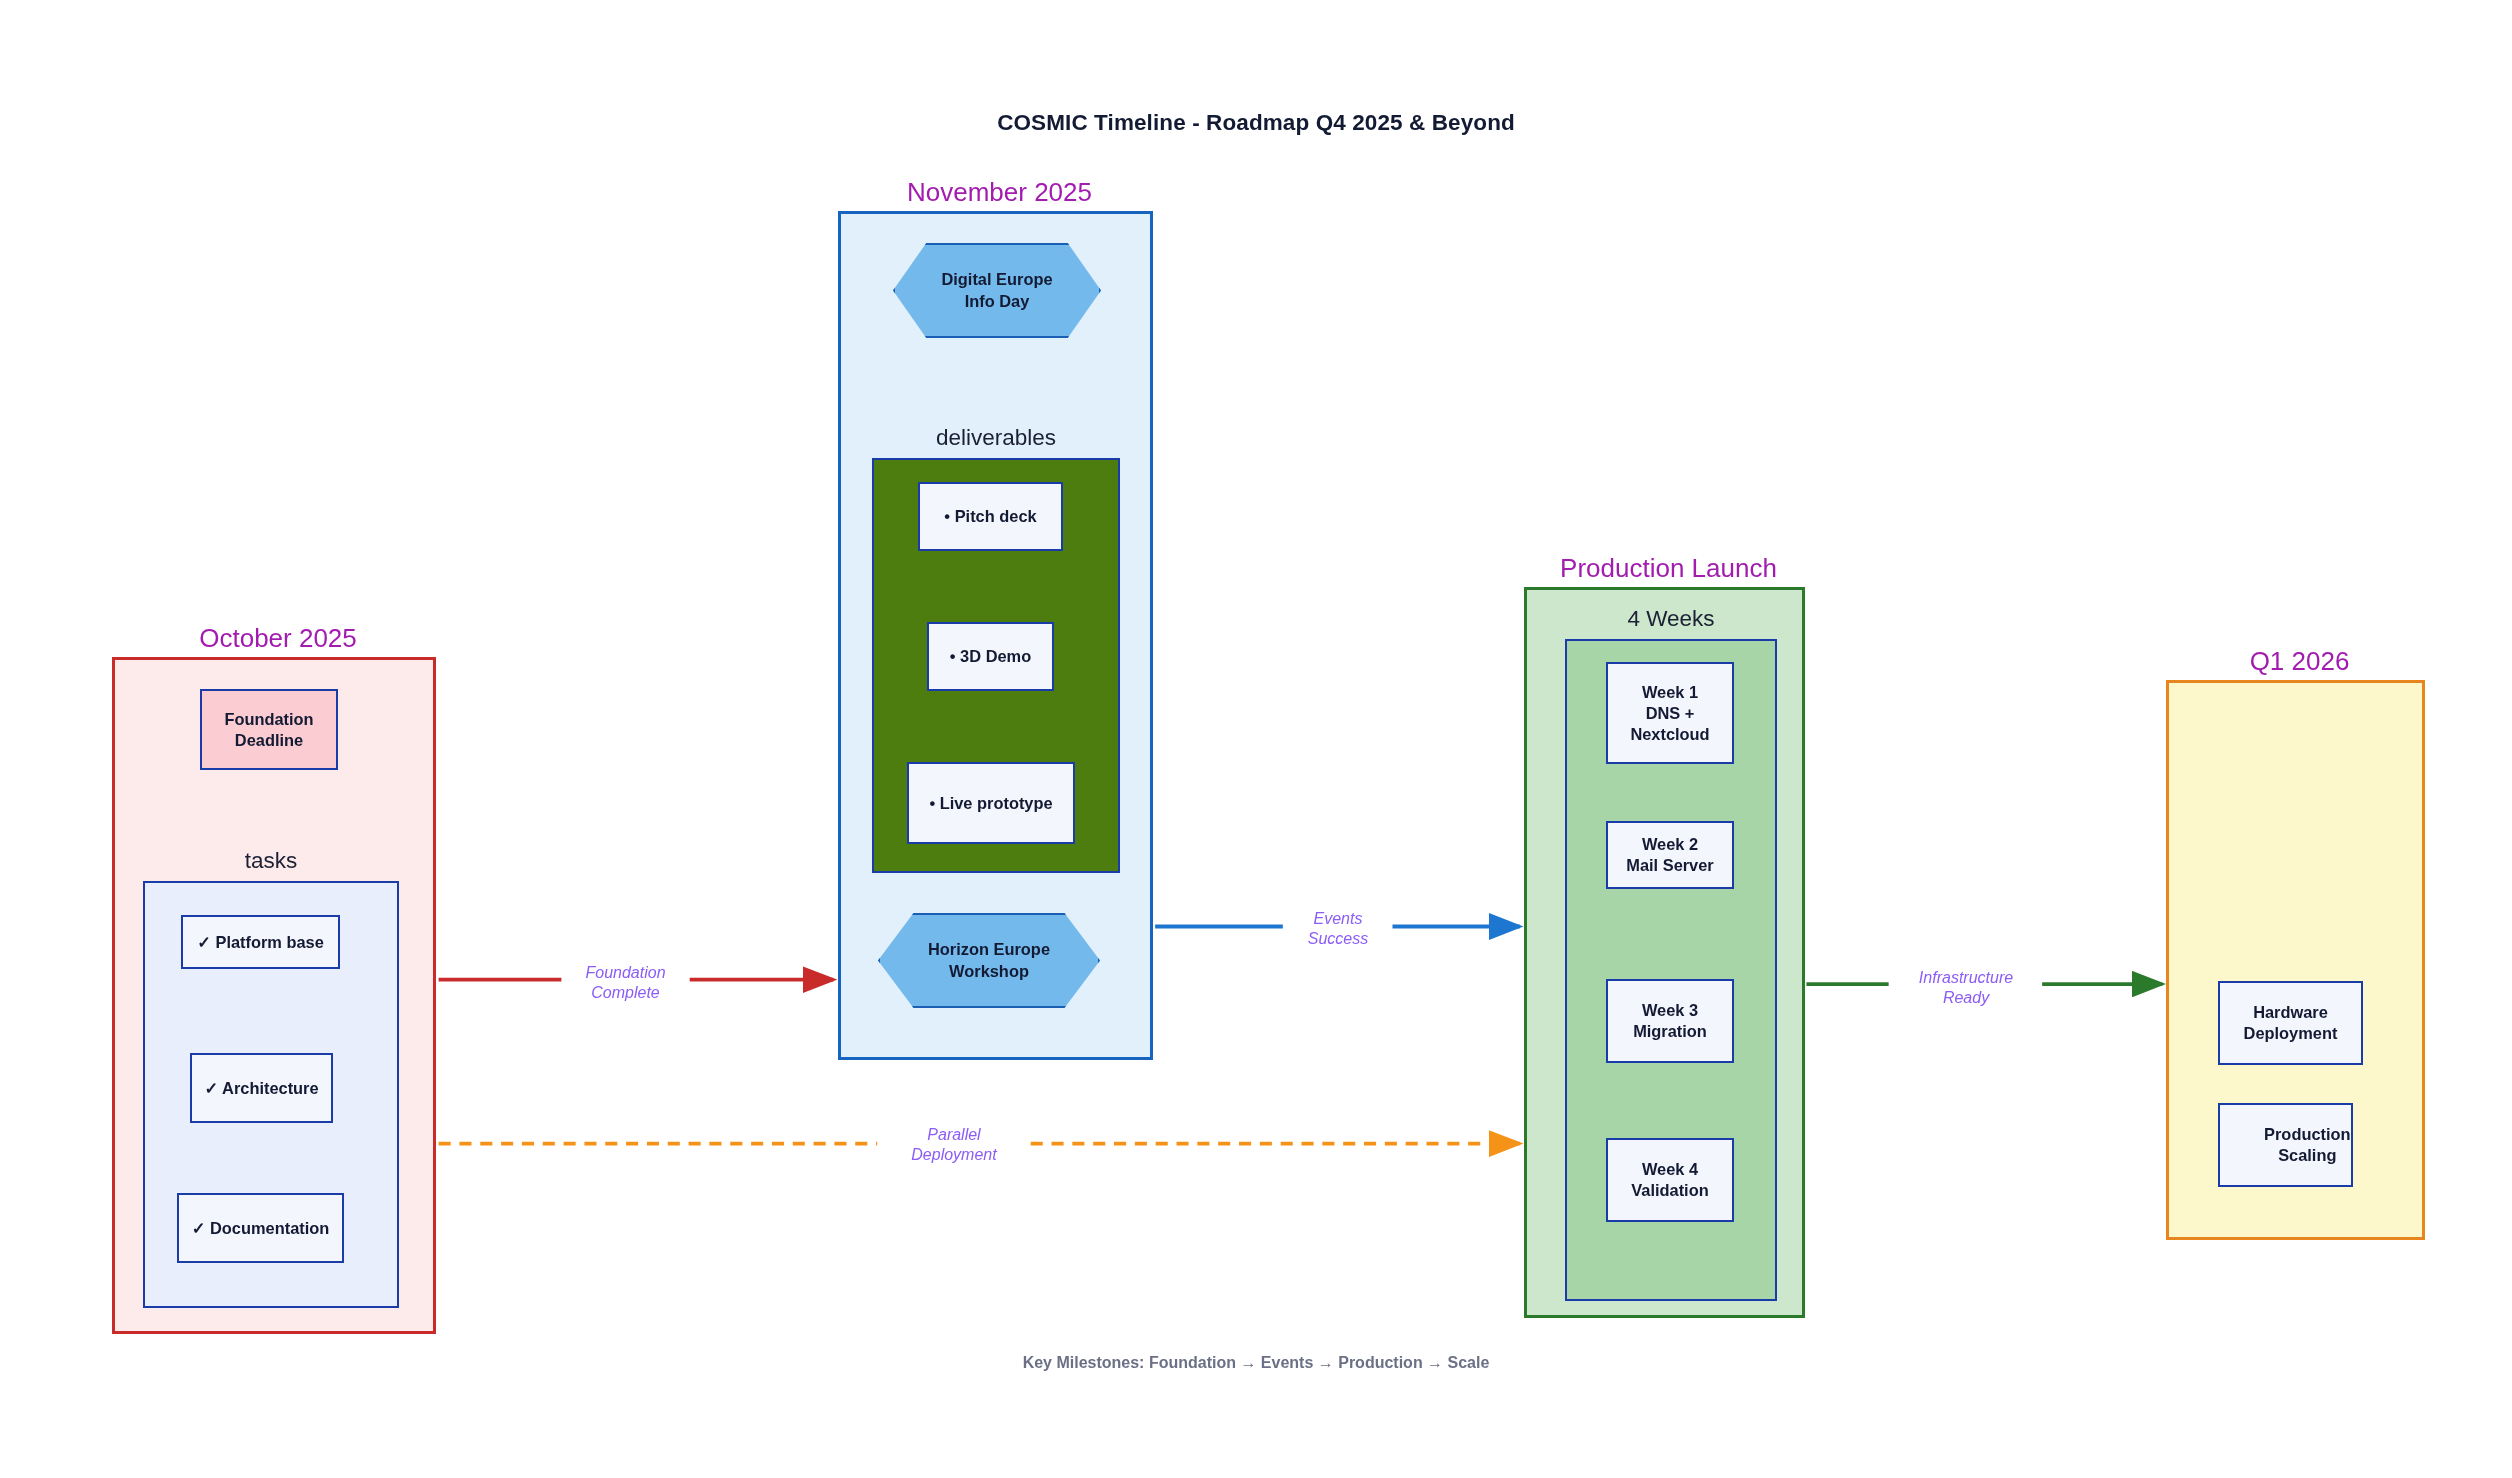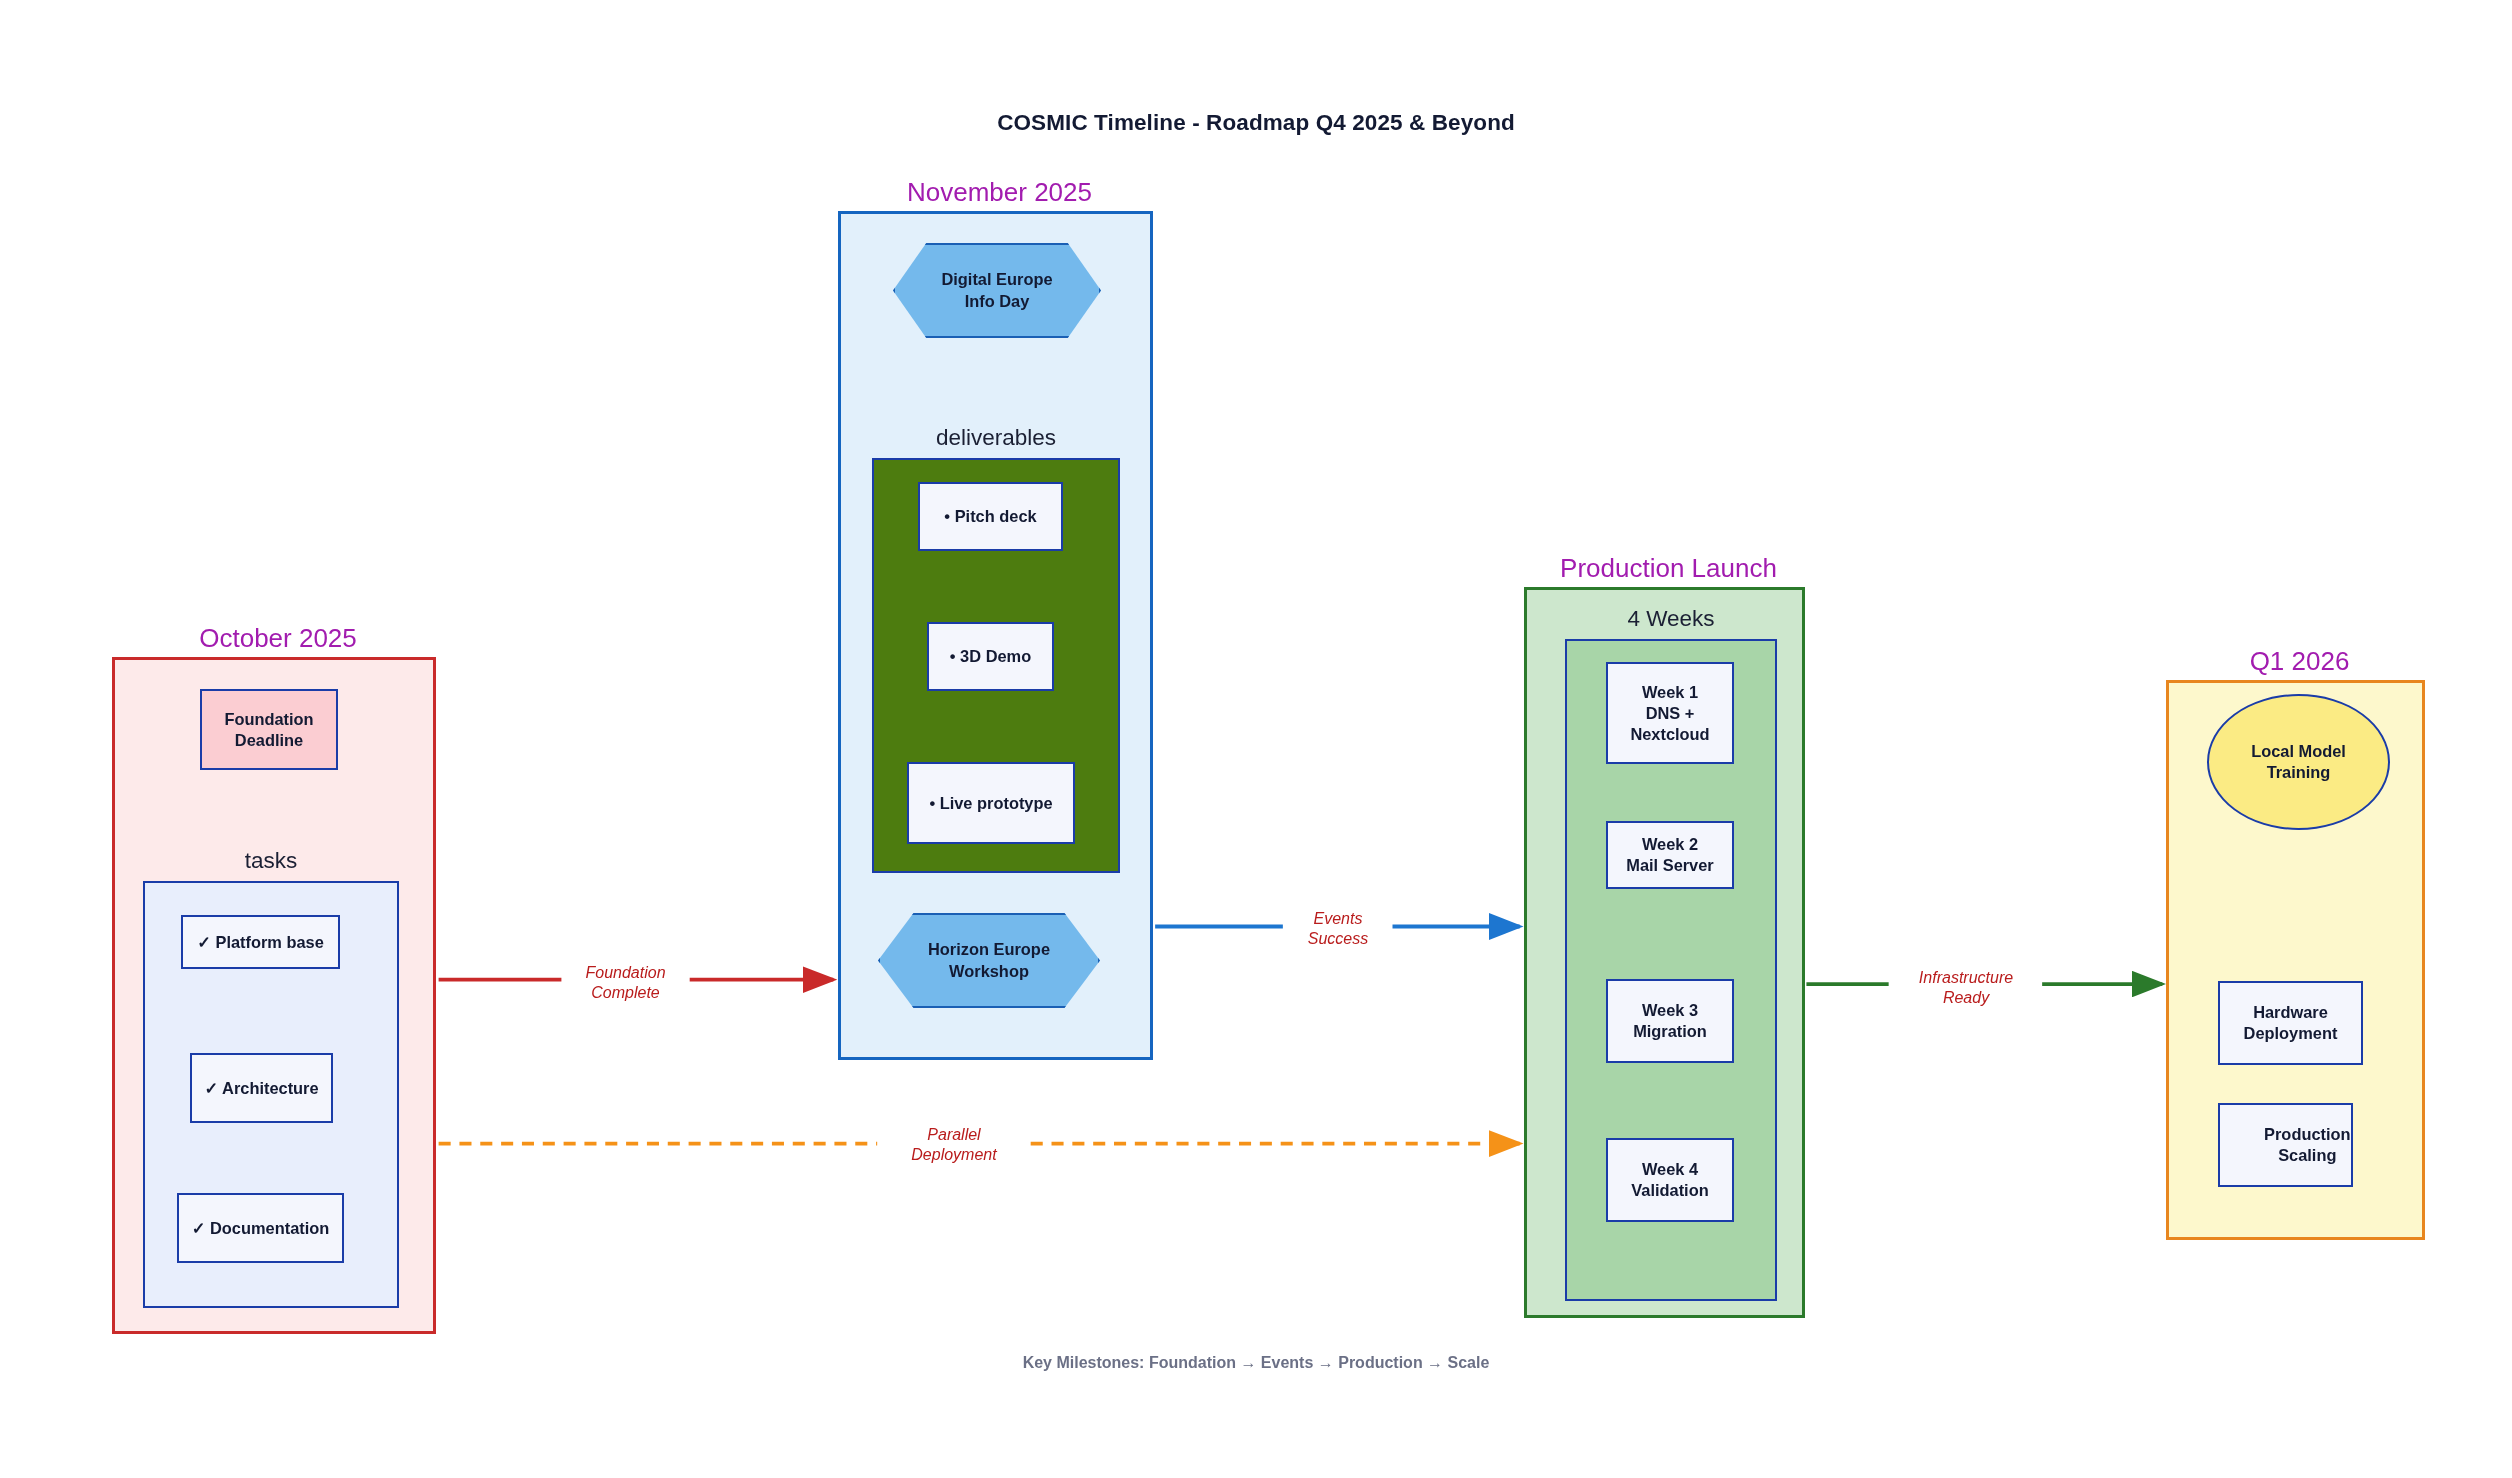--- a/index.html
+++ b/index.html
@@ -104,21 +104,21 @@
 
   #node-local-model{left:2207px;top:694px;width:183px;height:136px;}
   #node-hardware-deployment{left:2218px;top:981px;width:145px;height:84px;}
   #node-production-scaling{left:2218px;top:1103px;width:135px;height:84px;padding-left:48px;}
 
   
   #edges{position:absolute;left:0;top:0;width:2512px;height:1478px;
          pointer-events:none;}
   .edge-label{
     position:absolute;text-align:center;font-style:italic;
-    font-size:16px;color:#b91c1c;line-height:1.22;white-space:pre-line;
+    font-size:16px;color:#8b5cf6;line-height:1.22;white-space:pre-line;
   }
   #label-foundation-complete{left:565px;top:963px;width:121px;}
   #label-events-success{left:1286px;top:909px;width:104px;}
   #label-infrastructure-ready{left:1892px;top:968px;width:148px;}
   #label-parallel-deployment{left:880px;top:1125px;width:148px;}
 </style>
 </head>
 <body>
 
 <div id="stage">
@@ -233,23 +233,20 @@
     <span>Week 3<br>Migration</span>
   </div>
   <div class="abs node" id="node-week4">
     <span>Week 4<br>Validation</span>
   </div>
 
   <div class="abs cluster" id="cluster-q1">
     <div class="cluster-title" id="cluster-q1-title">Q1 2026</div>
   </div>
 
-  <div class="abs ellipse" id="node-local-model">
-    <span>Local Model<br>Training</span>
-  </div>
   <div class="abs node" id="node-hardware-deployment">
     <span>Hardware<br>Deployment</span>
   </div>
   <div class="abs node" id="node-production-scaling">
     <span>Production<br>Scaling</span>
   </div>
 
   <div class="abs" id="diagram-footer">Key Milestones: Foundation → Events → Production → Scale</div>
 
 </div>

